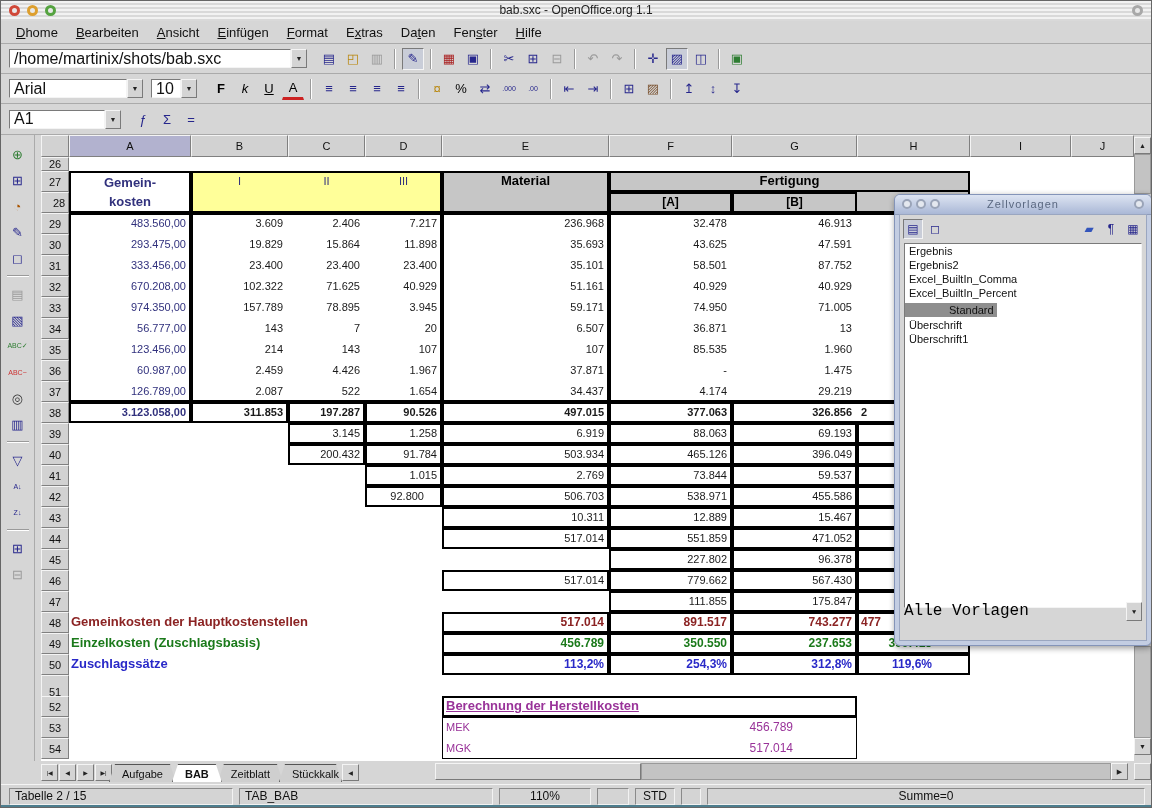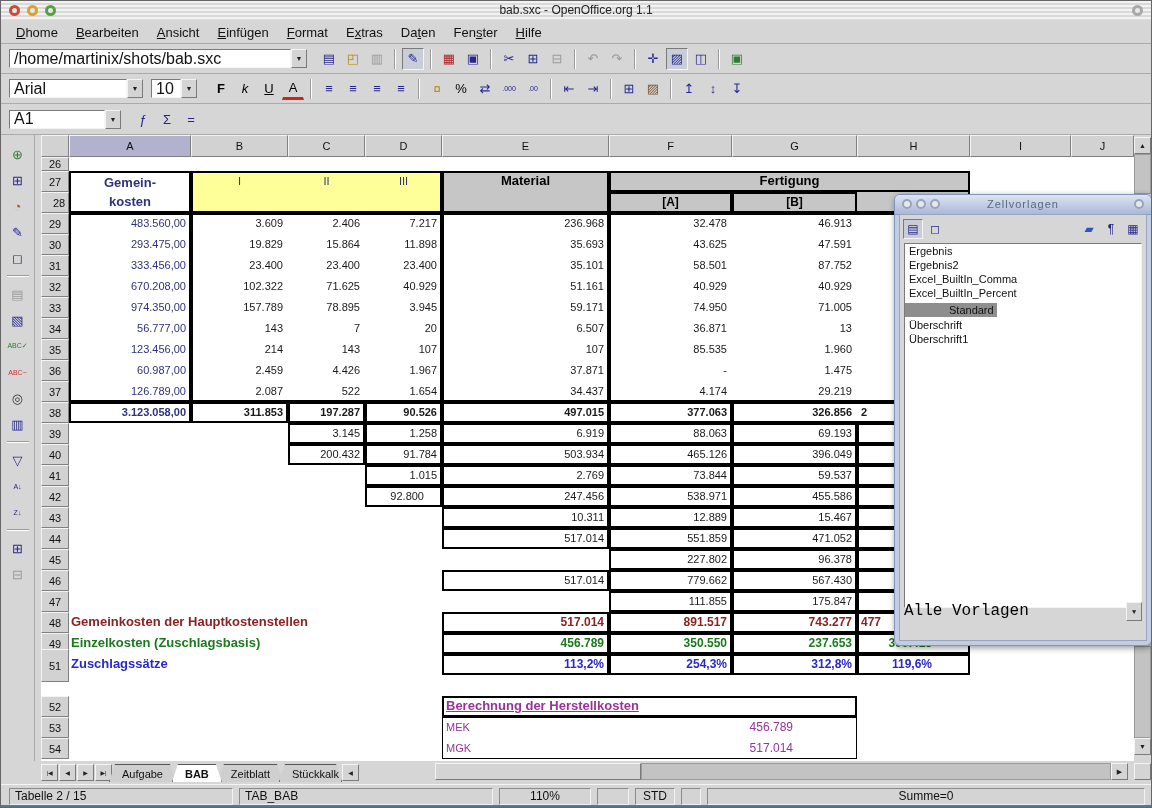--- a/index.html
+++ b/index.html
@@ -260,21 +260,21 @@
         <div class="rowhead" style="top: 330px; height: 21px;">41</div>
         <div class="rowhead" style="top: 351px; height: 21px;">42</div>
         <div class="rowhead" style="top: 372px; height: 21px;">43</div>
         <div class="rowhead" style="top: 393px; height: 21px;">44</div>
         <div class="rowhead" style="top: 414px; height: 21px;">45</div>
         <div class="rowhead" style="top: 435px; height: 21px;">46</div>
         <div class="rowhead" style="top: 456px; height: 21px;">47</div>
         <div class="rowhead" style="top: 477px; height: 21px;">48</div>
         <div class="rowhead" style="top: 498px; height: 21px;">49</div>
         <div class="rowhead" style="top: 519px; height: 21px;">50</div>
-        <div class="rowhead" style="top: 514px; height: 33px; text-align: right;">51</div>
+        <div class="rowhead" style="top: 540px; height: 33px; text-align: right;">51</div>
         <div class="rowhead" style="top: 561px; height: 21px;">52</div>
         <div class="rowhead" style="top: 582px; height: 21px;">53</div>
         <div class="rowhead" style="top: 603px; height: 21px;">54</div>
       </div>
     <div id="grid">
         <div class="box" style="left: 0px; top: 14px; width: 122px; height: 42px; background: rgb(255, 255, 255);"></div>
         <div class="box" style="left: 122px; top: 14px; width: 251px; height: 42px; background: rgb(255, 255, 153);"></div>
         <div class="box" style="left: 373px; top: 14px; width: 167px; height: 42px; background: rgb(198, 198, 198);"></div>
         <div class="box" style="left: 540px; top: 14px; width: 361px; height: 42px; background: rgb(198, 198, 198);"></div>
         <div class="box" style="left: 540px; top: 14px; width: 361px; height: 21px;"></div>
@@ -401,21 +401,21 @@
         <div class="cell" style="left: 296px; top: 308px; width: 77px;">1.015</div>
         <div class="cell" style="left: 373px; top: 308px; width: 167px;">2.769</div>
         <div class="cell" style="left: 540px; top: 308px; width: 123px;">73.844</div>
         <div class="cell" style="left: 663px; top: 308px; width: 125px;">59.537</div>
         <div class="box" style="left: 296px; top: 329px; width: 77px; height: 21px; background: rgb(255, 255, 255);"></div>
         <div class="box" style="left: 373px; top: 329px; width: 167px; height: 21px; background: rgb(255, 255, 255);"></div>
         <div class="box" style="left: 540px; top: 329px; width: 123px; height: 21px; background: rgb(255, 255, 255);"></div>
         <div class="box" style="left: 663px; top: 329px; width: 125px; height: 21px; background: rgb(255, 255, 255);"></div>
         <div class="box" style="left: 788px; top: 329px; width: 214px; height: 21px; background: rgb(255, 255, 255);"></div>
         <div class="cell" style="left: 283px; top: 329px; width: 77px;">92.800</div>
-        <div class="cell" style="left: 373px; top: 329px; width: 167px;">247.456</div>
+        <div class="cell" style="left: 373px; top: 329px; width: 167px;">506.703</div>
         <div class="cell" style="left: 540px; top: 329px; width: 123px;">538.971</div>
         <div class="cell" style="left: 663px; top: 329px; width: 125px;">455.586</div>
         <div class="box" style="left: 373px; top: 350px; width: 167px; height: 21px; background: rgb(255, 255, 255);"></div>
         <div class="box" style="left: 540px; top: 350px; width: 123px; height: 21px; background: rgb(255, 255, 255);"></div>
         <div class="box" style="left: 663px; top: 350px; width: 125px; height: 21px; background: rgb(255, 255, 255);"></div>
         <div class="box" style="left: 788px; top: 350px; width: 214px; height: 21px; background: rgb(255, 255, 255);"></div>
         <div class="cell" style="left: 373px; top: 350px; width: 167px;">10.311</div>
         <div class="cell" style="left: 540px; top: 350px; width: 123px;">12.889</div>
         <div class="cell" style="left: 663px; top: 350px; width: 125px;">15.467</div>
         <div class="box" style="left: 373px; top: 371px; width: 167px; height: 21px; background: rgb(255, 255, 255);"></div>

